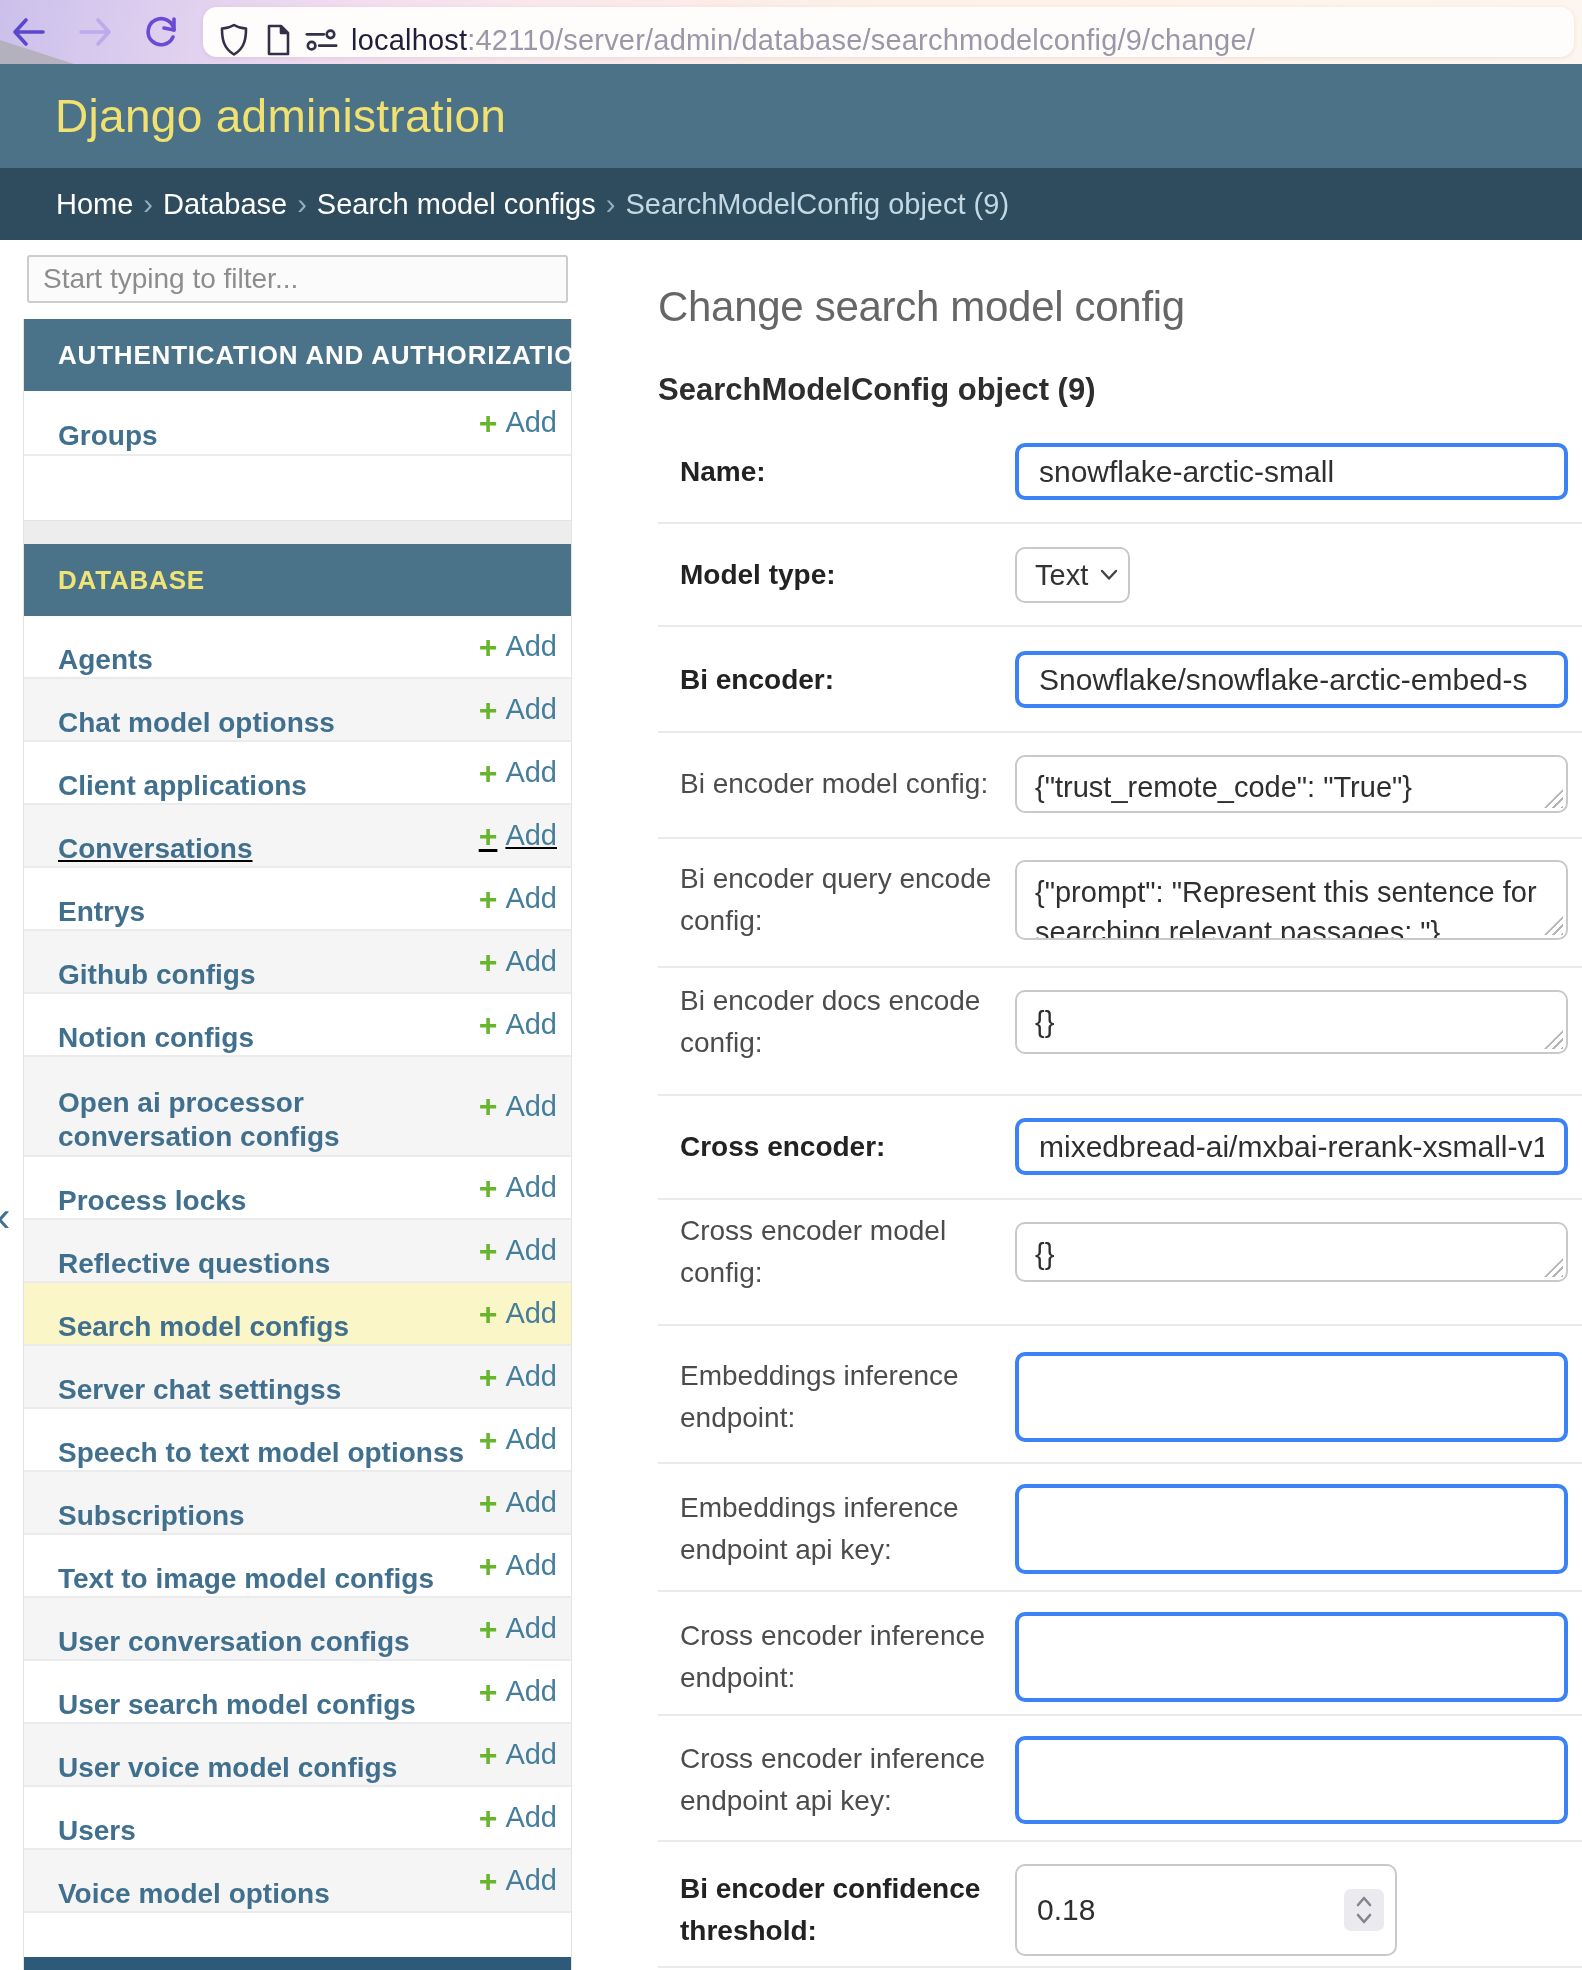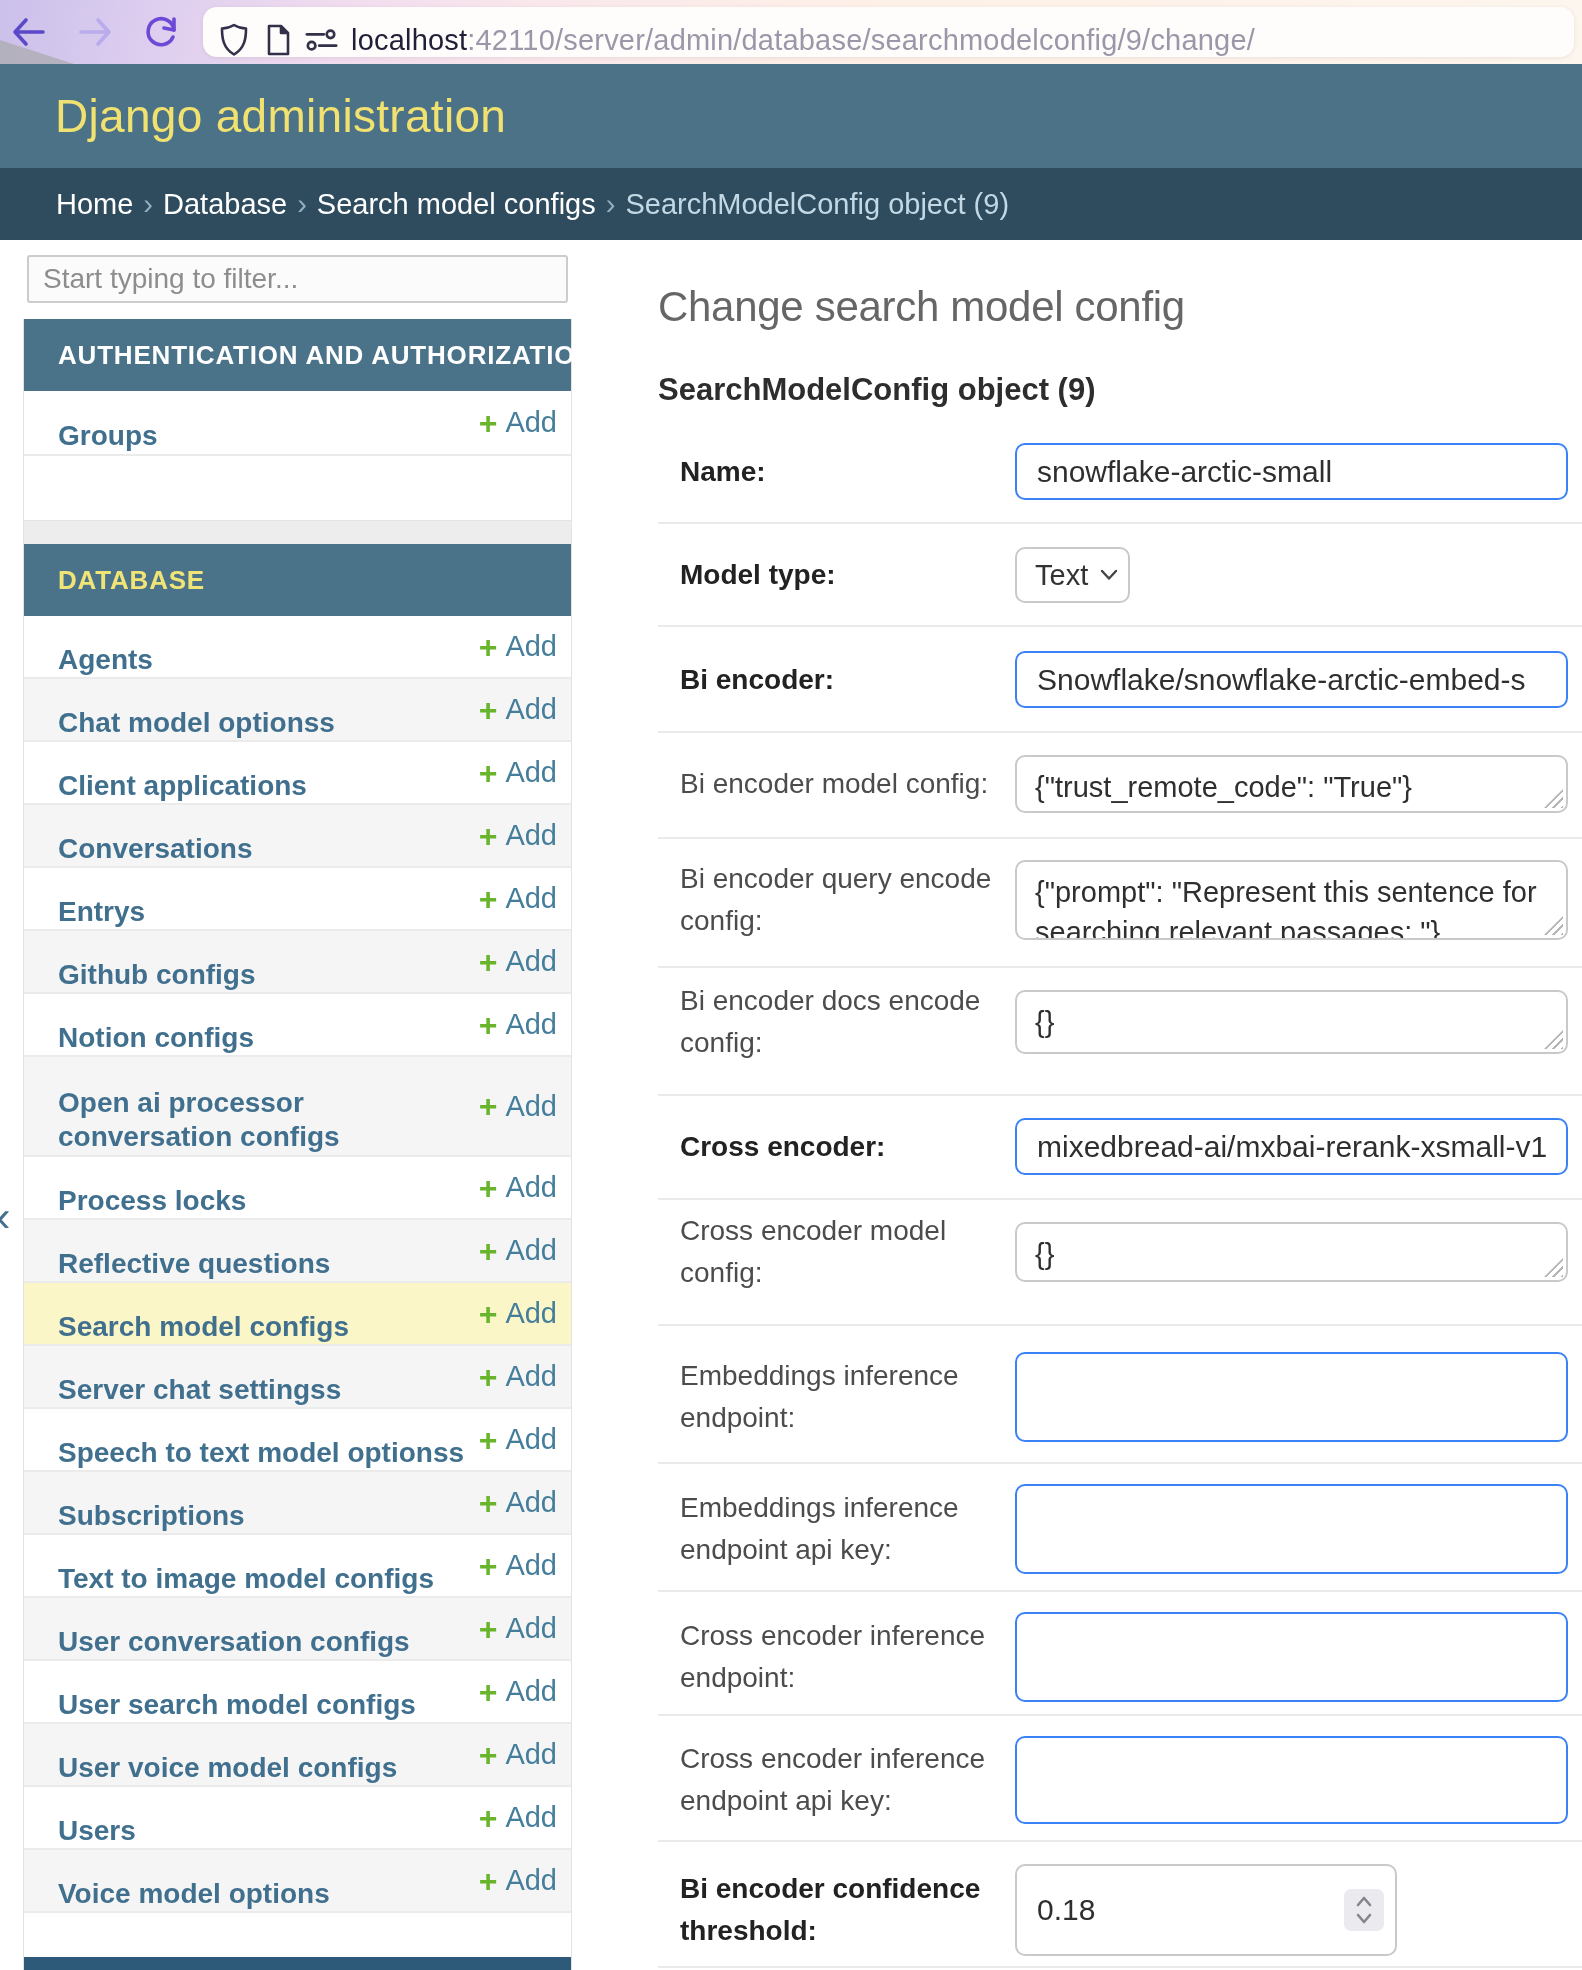--- a/index.html
+++ b/index.html
@@ -80,21 +80,21 @@
   .main-title { position:absolute; left:658px; top:283px; font-size:42px; font-weight:400; color:#666666; letter-spacing:-.3px; }
   .object-title { position:absolute; left:658px; top:372px; font-size:31px; font-weight:700; color:#2d2d2d; }
   .form-row { position:absolute; left:0; width:1582px; }
   .form-label {
     position:absolute; left:680px; top:50%; transform:translateY(-50%);
     width:350px; font-size:28px; color:#4c4c4c; line-height:1.5;
   }
   .form-label.required { font-weight:700; color:#222222; }
   .ctl-text {
     position:absolute; left:1015px; top:0; height:100%; width:553px;
-    border:2px solid #3b82f6; border-radius:10px; background:#ffffff;
+    border:4px solid #3b82f6; border-radius:10px; background:#ffffff;
     font-family:inherit; font-size:30px; color:#2f2f2f; padding:0 20px; outline:none;
   }
   .ta-wrap { position:absolute; left:1015px; top:0; width:553px; height:100%; }
   .ctl-textarea {
     width:100%; height:100%; resize:none; border:2px solid #c9c9c9; border-radius:10px;
     background:#fff; font-family:inherit; font-size:29px; line-height:1.38; color:#2f2f2f;
     padding:10px 18px; outline:none; overflow:hidden;
   }
   .grip {
     position:absolute; right:5px; bottom:5px; width:19px; height:19px;
@@ -207,21 +207,21 @@
           <span class="add-text">Add</span>
         </a>
       </div>
       <div class="side-row" style="height: 63px;">
         <a class="side-link">Client applications</a>
         <a class="add-link">
           <span class="plus-glyph">+</span>
           <span class="add-text">Add</span>
         </a>
       </div>
-      <div class="side-row stripe" style="height: 63px;">
+      <div class="side-row stripe" style="height: 63px; text-decoration: underline;">
         <a class="side-link">Conversations</a>
         <a class="add-link">
           <span class="plus-glyph">+</span>
           <span class="add-text">Add</span>
         </a>
       </div>
       <div class="side-row" style="height: 63px;">
         <a class="side-link">Entrys</a>
         <a class="add-link">
           <span class="plus-glyph">+</span>

